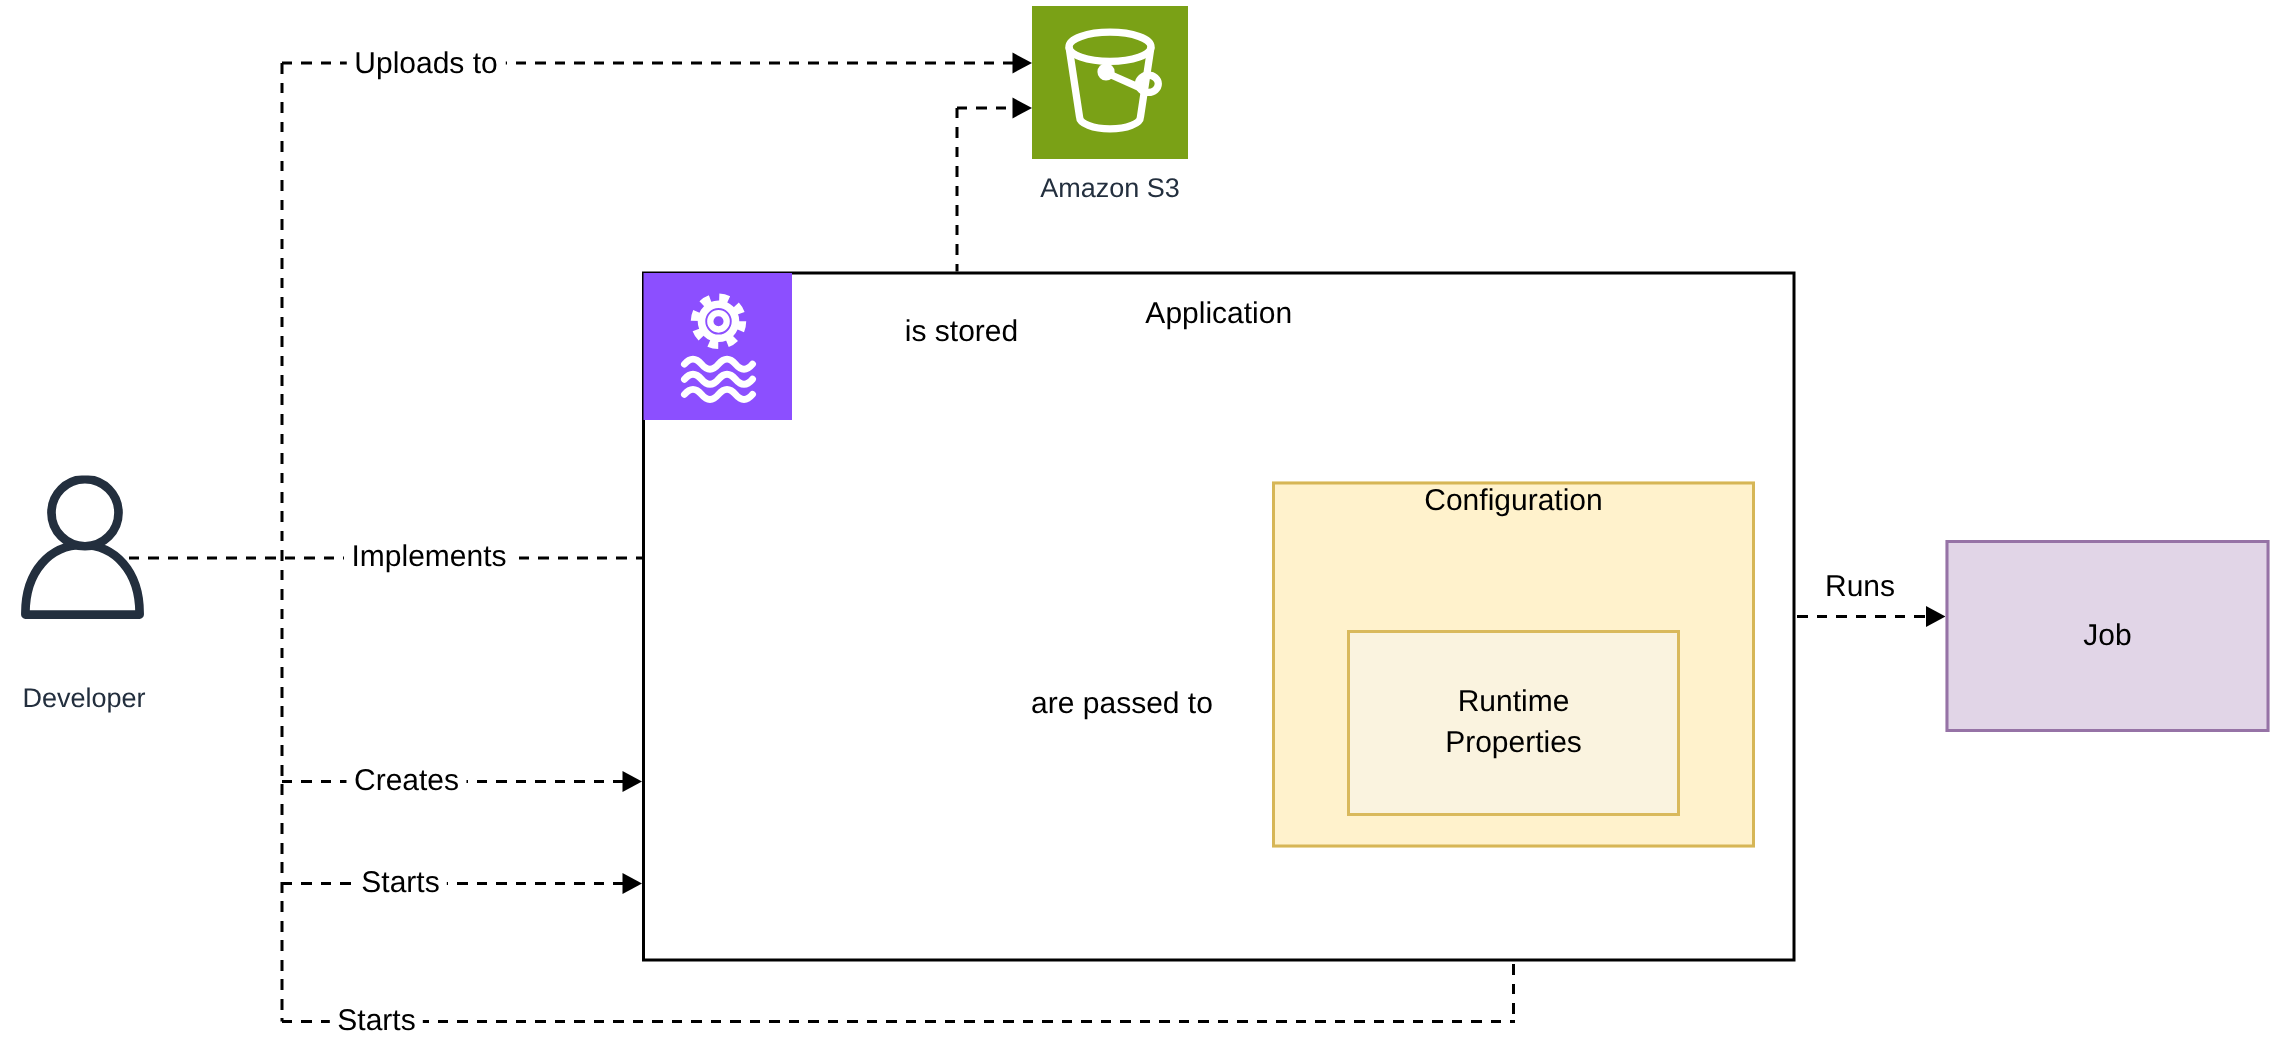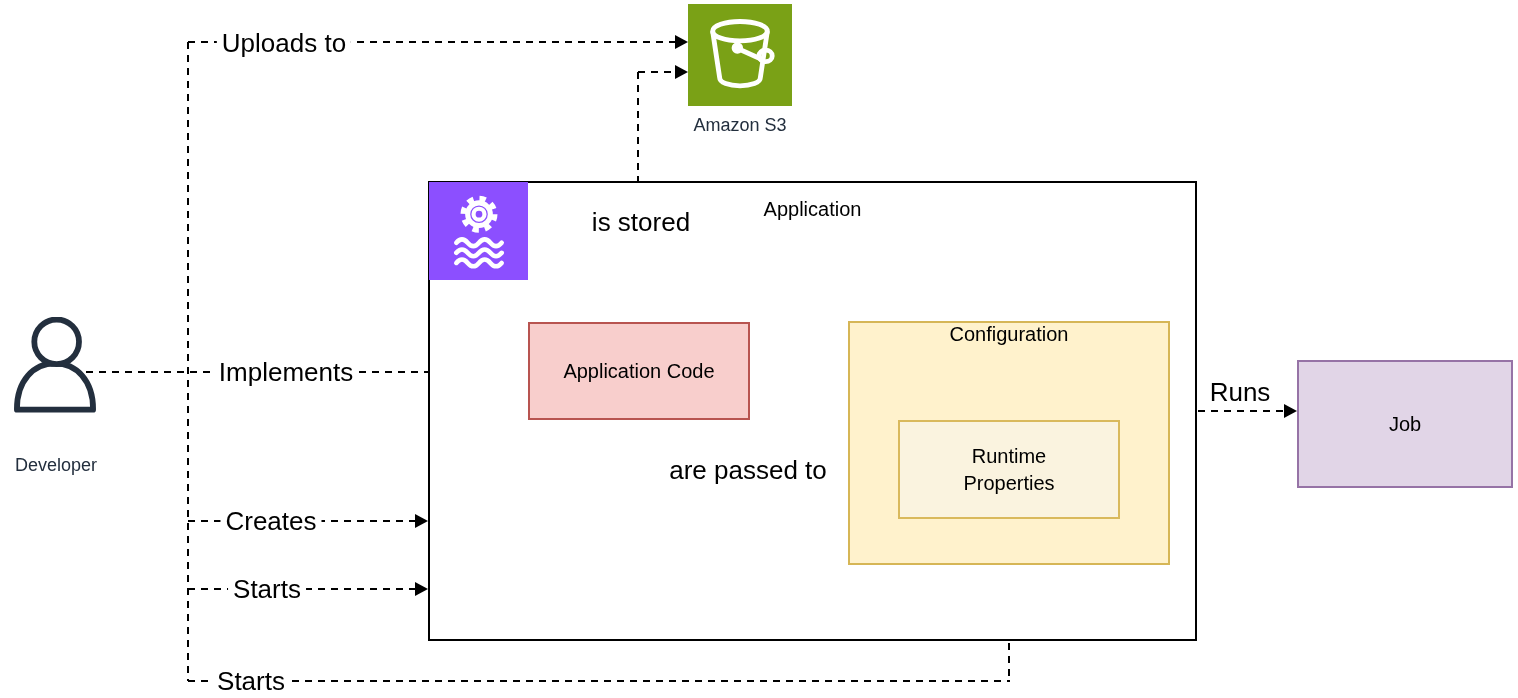--- a/index.html
+++ b/index.html
@@ -8,31 +8,31 @@
     font-family:"Liberation Sans","DejaVu Sans",sans-serif;color:#000;
   }
   
   .hline{position:absolute;height:2px;background:repeating-linear-gradient(90deg,var(--line-color) 0 7px,transparent 7px 13px);}
   .vline{position:absolute;width:2px;background:repeating-linear-gradient(180deg,var(--line-color) 0 7px,transparent 7px 13px);}
   .arrow-right{position:absolute;width:0;height:0;border-top:7px solid transparent;border-bottom:7px solid transparent;border-left:13px solid var(--line-color);}
   .arrow-up{position:absolute;width:0;height:0;border-left:7px solid transparent;border-right:7px solid transparent;border-bottom:13px solid var(--line-color);}
   
   .edge-label{
     position:absolute;transform:translate(-50%,-50%);background:#fff;
-    padding:1px 5px;font-size:26px;white-space:nowrap;z-index:5;
+    padding:1px 5px;font-size:20px;white-space:nowrap;z-index:5;
   }
   
   .node{position:absolute;box-sizing:border-box;display:flex;align-items:center;justify-content:center;text-align:center;font-size:20px;}
   .application-box{left:428px;top:181px;width:769px;height:460px;border:2px solid #000;background:#fff;align-items:flex-start;z-index:1;}
   .application-title{margin-top:15px;}
   .flink-icon-box{left:429px;top:182px;width:99px;height:98px;background:var(--flink-purple);z-index:3;display:flex;align-items:center;justify-content:center;position:absolute;}
   .appcode-box{left:528px;top:322px;width:222px;height:98px;background:var(--code-fill);border:2px solid var(--code-stroke);z-index:2;}
   .config-box{left:848px;top:321px;width:322px;height:244px;background:var(--config-fill);border:2px solid var(--config-stroke);align-items:flex-start;z-index:2;}
   .config-title{width:100%;}
-  .runtime-box{left:898px;top:420px;width:222px;height:99px;background:var(--runtime-fill);border:2px solid var(--runtime-stroke);line-height:1.35;z-index:3;padding:0 24px;}
+  .runtime-box{left:898px;top:420px;width:222px;height:124px;background:var(--runtime-fill);border:2px solid var(--runtime-stroke);line-height:1.35;z-index:3;padding:0 24px;}
   .job-box{left:1297px;top:360px;width:216px;height:128px;background:var(--job-fill);border:2px solid var(--job-stroke);z-index:2;}
   
   .s3-icon-box{position:absolute;left:688px;top:4px;width:104px;height:102px;background:var(--s3-green);display:flex;align-items:center;justify-content:center;z-index:3;}
   .icon-caption{position:absolute;text-align:center;font-size:18px;color:var(--dark-label);}
   .s3-caption{left:638px;top:115px;width:204px;}
   .dev-caption{left:0px;top:423px;width:112px;margin-top:32px;}
   .dev-icon{position:absolute;left:13px;top:317px;width:84px;height:96px;}
 </style>
 </head>
 <body>
@@ -86,23 +86,20 @@
         <circle cx="50" cy="30" r="17.5" stroke-width="9" stroke-dasharray="7 6.75"></circle>
         <circle cx="50" cy="30" r="13.5" stroke-width="6"></circle>
         <circle cx="50" cy="30" r="6.5" stroke-width="5"></circle>
         <path d="M23 64 q6.75 -8 13.5 0 t13.5 0 t13.5 0 t13.5 0" stroke-width="5.5" stroke-linecap="round"></path>
         <path d="M23 76 q6.75 -8 13.5 0 t13.5 0 t13.5 0 t13.5 0" stroke-width="5.5" stroke-linecap="round"></path>
         <path d="M23 88 q6.75 -8 13.5 0 t13.5 0 t13.5 0 t13.5 0" stroke-width="5.5" stroke-linecap="round"></path>
       </g>
     </svg>
   </div>
 
-  <div class="node appcode-box">
-    <span>Application Code</span>
-  </div>
 
   <div class="node config-box">
     <div class="config-title">Configuration</div>
   </div>
 
   <div class="node runtime-box">
     <span>Runtime Properties</span>
   </div>
 
   <div class="node job-box">

